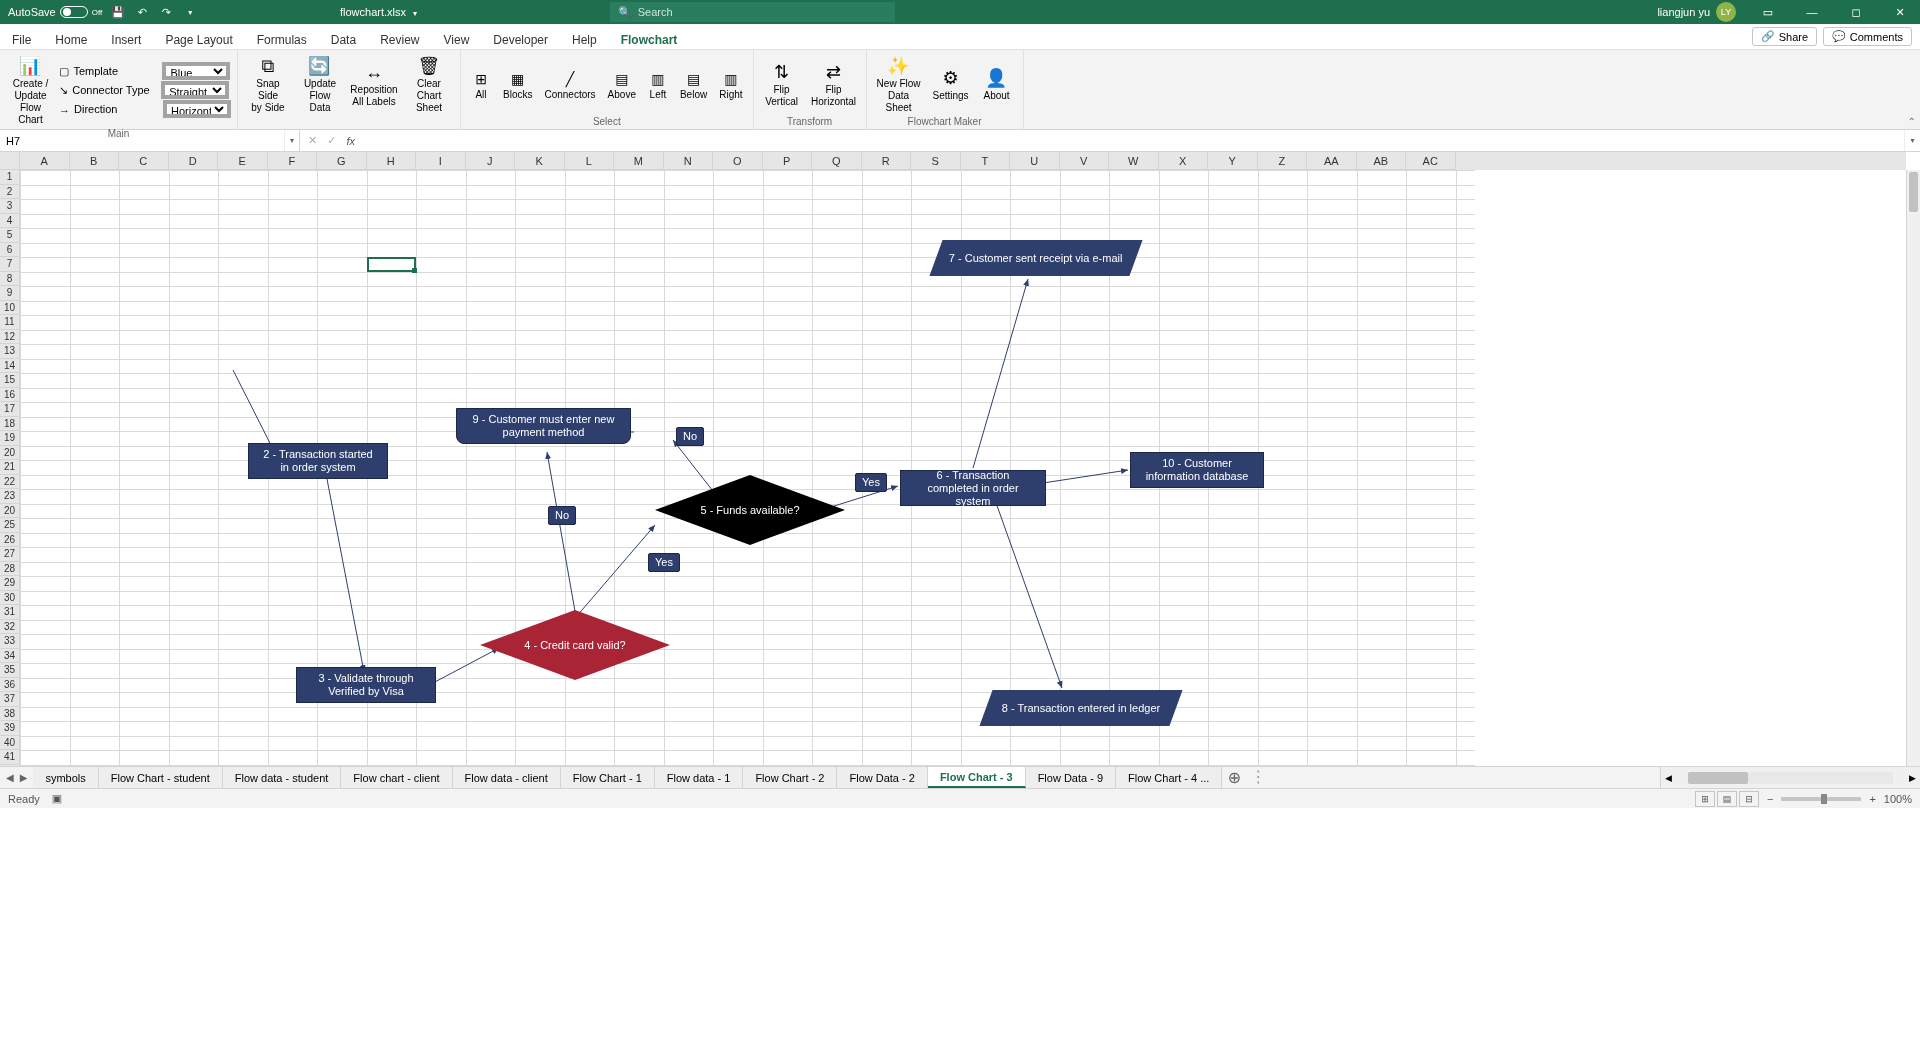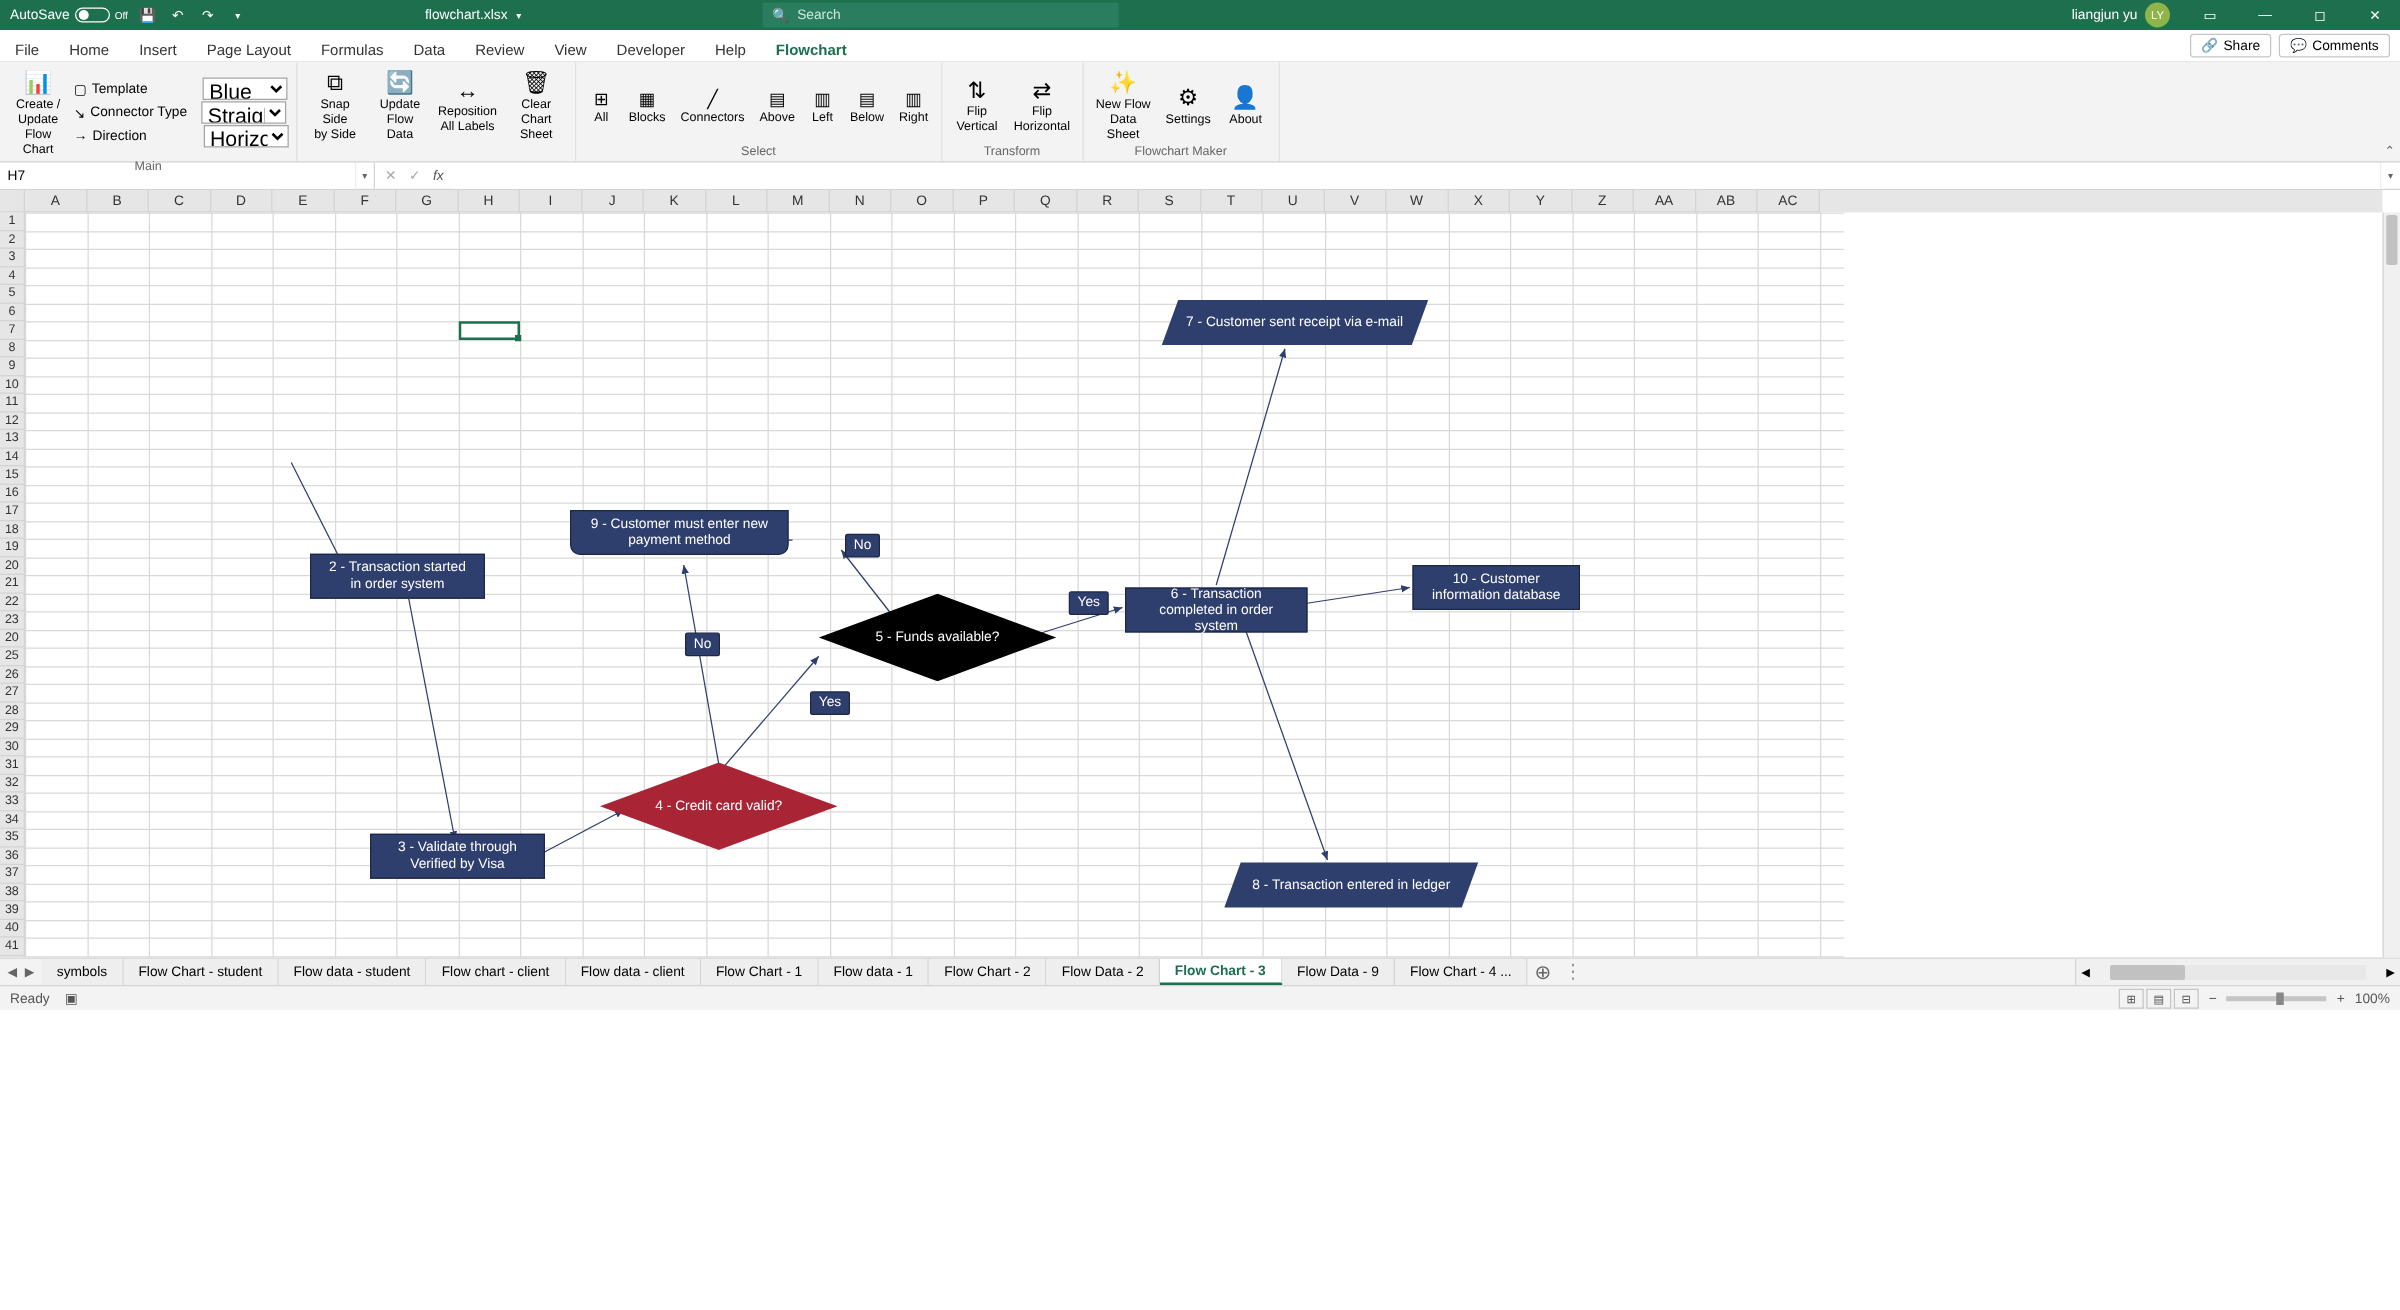--- a/index.html
+++ b/index.html
@@ -35,21 +35,21 @@
 .ribbon { height: 80px; background: #f3f3f3; display: flex; border-bottom: 1px solid #d4d4d4; position: relative; }
 .ribbon-group { display: flex; flex-direction: column; border-right: 1px solid #e1e1e1; padding: 2px 6px 0 6px; }
 .ribbon-group-content { flex: 1; display: flex; align-items: center; gap: 4px; }
 .ribbon-group-label { font-size: 10px; text-align: center; color: #666; padding-bottom: 2px; }
 .ribbon-big-btn { display: flex; flex-direction: column; align-items: center; justify-content: center; width: 60px; cursor: pointer; font-size: 10px; text-align: center; line-height: 12px; padding: 2px; }
 .ribbon-big-btn .ico { width: 32px; height: 24px; display: flex; align-items: center; justify-content: center; font-size: 18px; }
 .ribbon-small-btn { display: flex; flex-direction: column; align-items: center; cursor: pointer; font-size: 10px; padding: 2px 4px; text-align: center; }
 .ribbon-small-btn .ico { width: 20px; height: 20px; display: flex; align-items: center; justify-content: center; font-size: 14px; }
 .ribbon-row { display: flex; align-items: center; gap: 4px; font-size: 11px; margin: 1px 0; }
 .ribbon-row label { width: 85px; }
-.ribbon-select { width: 68px; height: 18px; border: 1px solid #a3a3a3; font-size: 17px; background: #fff; }
+.ribbon-select { width: 68px; height: 18px; border: 4px solid #a3a3a3; font-size: 11px; background: #fff; }
 .ribbon-collapse { position: absolute; right: 4px; bottom: 2px; cursor: pointer; font-size: 10px; color: #666; }
 
 
 .formulabar { height: 22px; display: flex; align-items: stretch; border-bottom: 1px solid #d4d4d4; }
 .namebox { width: 300px; border-right: 1px solid #d4d4d4; display: flex; }
 .namebox input { border: none; padding: 0 6px; font-size: 11px; width: 100%; outline: none; }
 .namebox-dd { width: 16px; display: flex; align-items: center; justify-content: center; border-left: 1px solid #eee; cursor: pointer; font-size: 8px; color: #666; }
 .fb-buttons { display: flex; align-items: center; padding: 0 8px; gap: 10px; color: #aaa; font-size: 11px; }
 .fb-fx { color: #555; font-style: italic; }
 .formula-input { flex: 1; border: none; font-size: 11px; padding: 0 4px; outline: none; }

